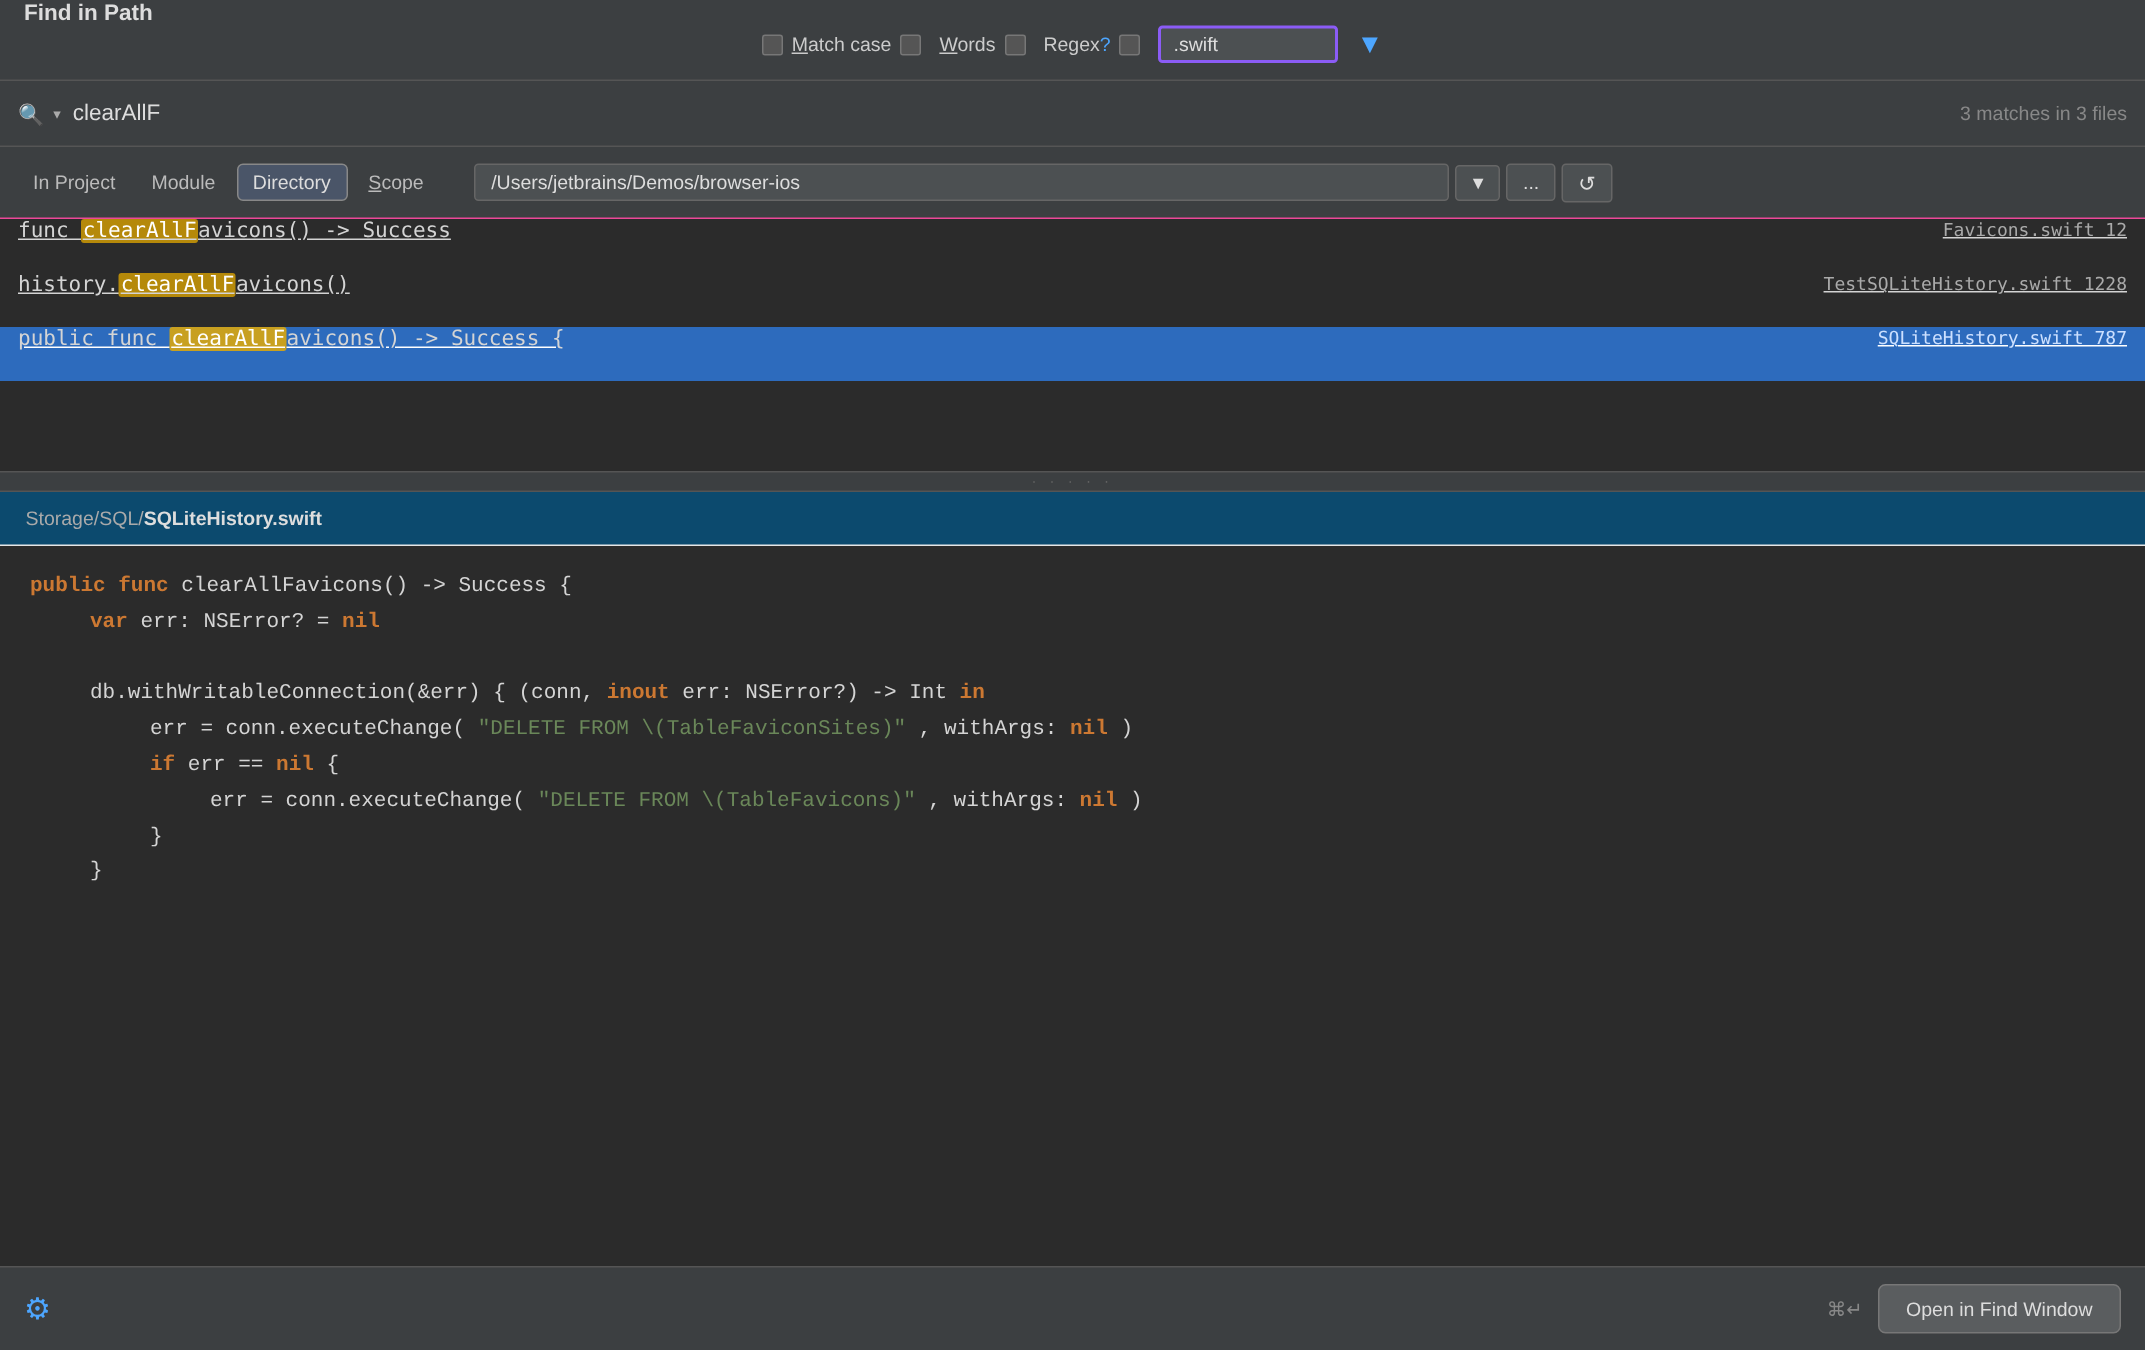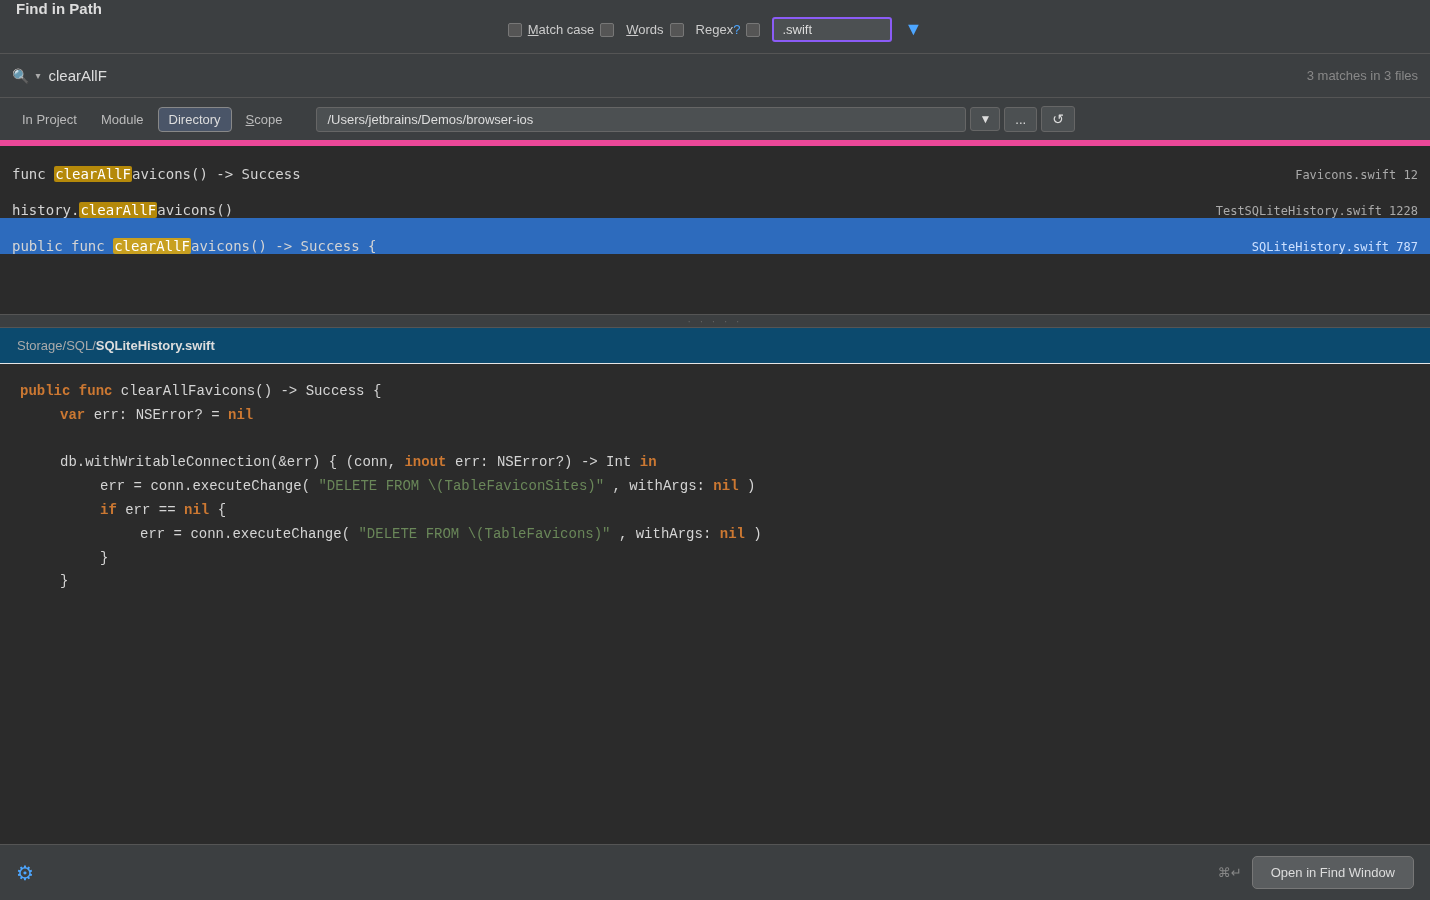--- a/index.html
+++ b/index.html
@@ -102,21 +102,21 @@
       color: #888;
       margin-left: auto;
     }
 
     
     .scope-bar {
       background: #3c3f41;
       display: flex;
       align-items: center;
       padding: 6px 12px;
-      border-bottom: 6px solid #ec4899;
+      border-bottom: 1px solid #ec4899;
       height: 48px;
       gap: 4px;
     }
     .scope-tab {
       font-size: 13px;
       color: #bbb;
       padding: 4px 10px;
       border-radius: 4px;
       cursor: pointer;
       background: transparent;
@@ -176,27 +176,28 @@
     }
 
     
     .results-area {
       background: #2b2b2b;
       height: 168px;
       overflow: hidden;
     }
     .result-row {
       display: flex;
-      align-items: flex-end;
+      align-items: flex-start;
       padding: 0 12px;
       height: 36px;
       font-size: 14px;
       color: #d4d4d4;
       font-family: 'Menlo', 'Monaco', monospace;
       cursor: pointer;
+      text-decoration: underline;
     }
     .result-row.selected {
       background: #2d6bbd;
       color: #fff;
     }
     .result-code {
       flex: 1;
     }
     .result-file {
       font-size: 12px;

